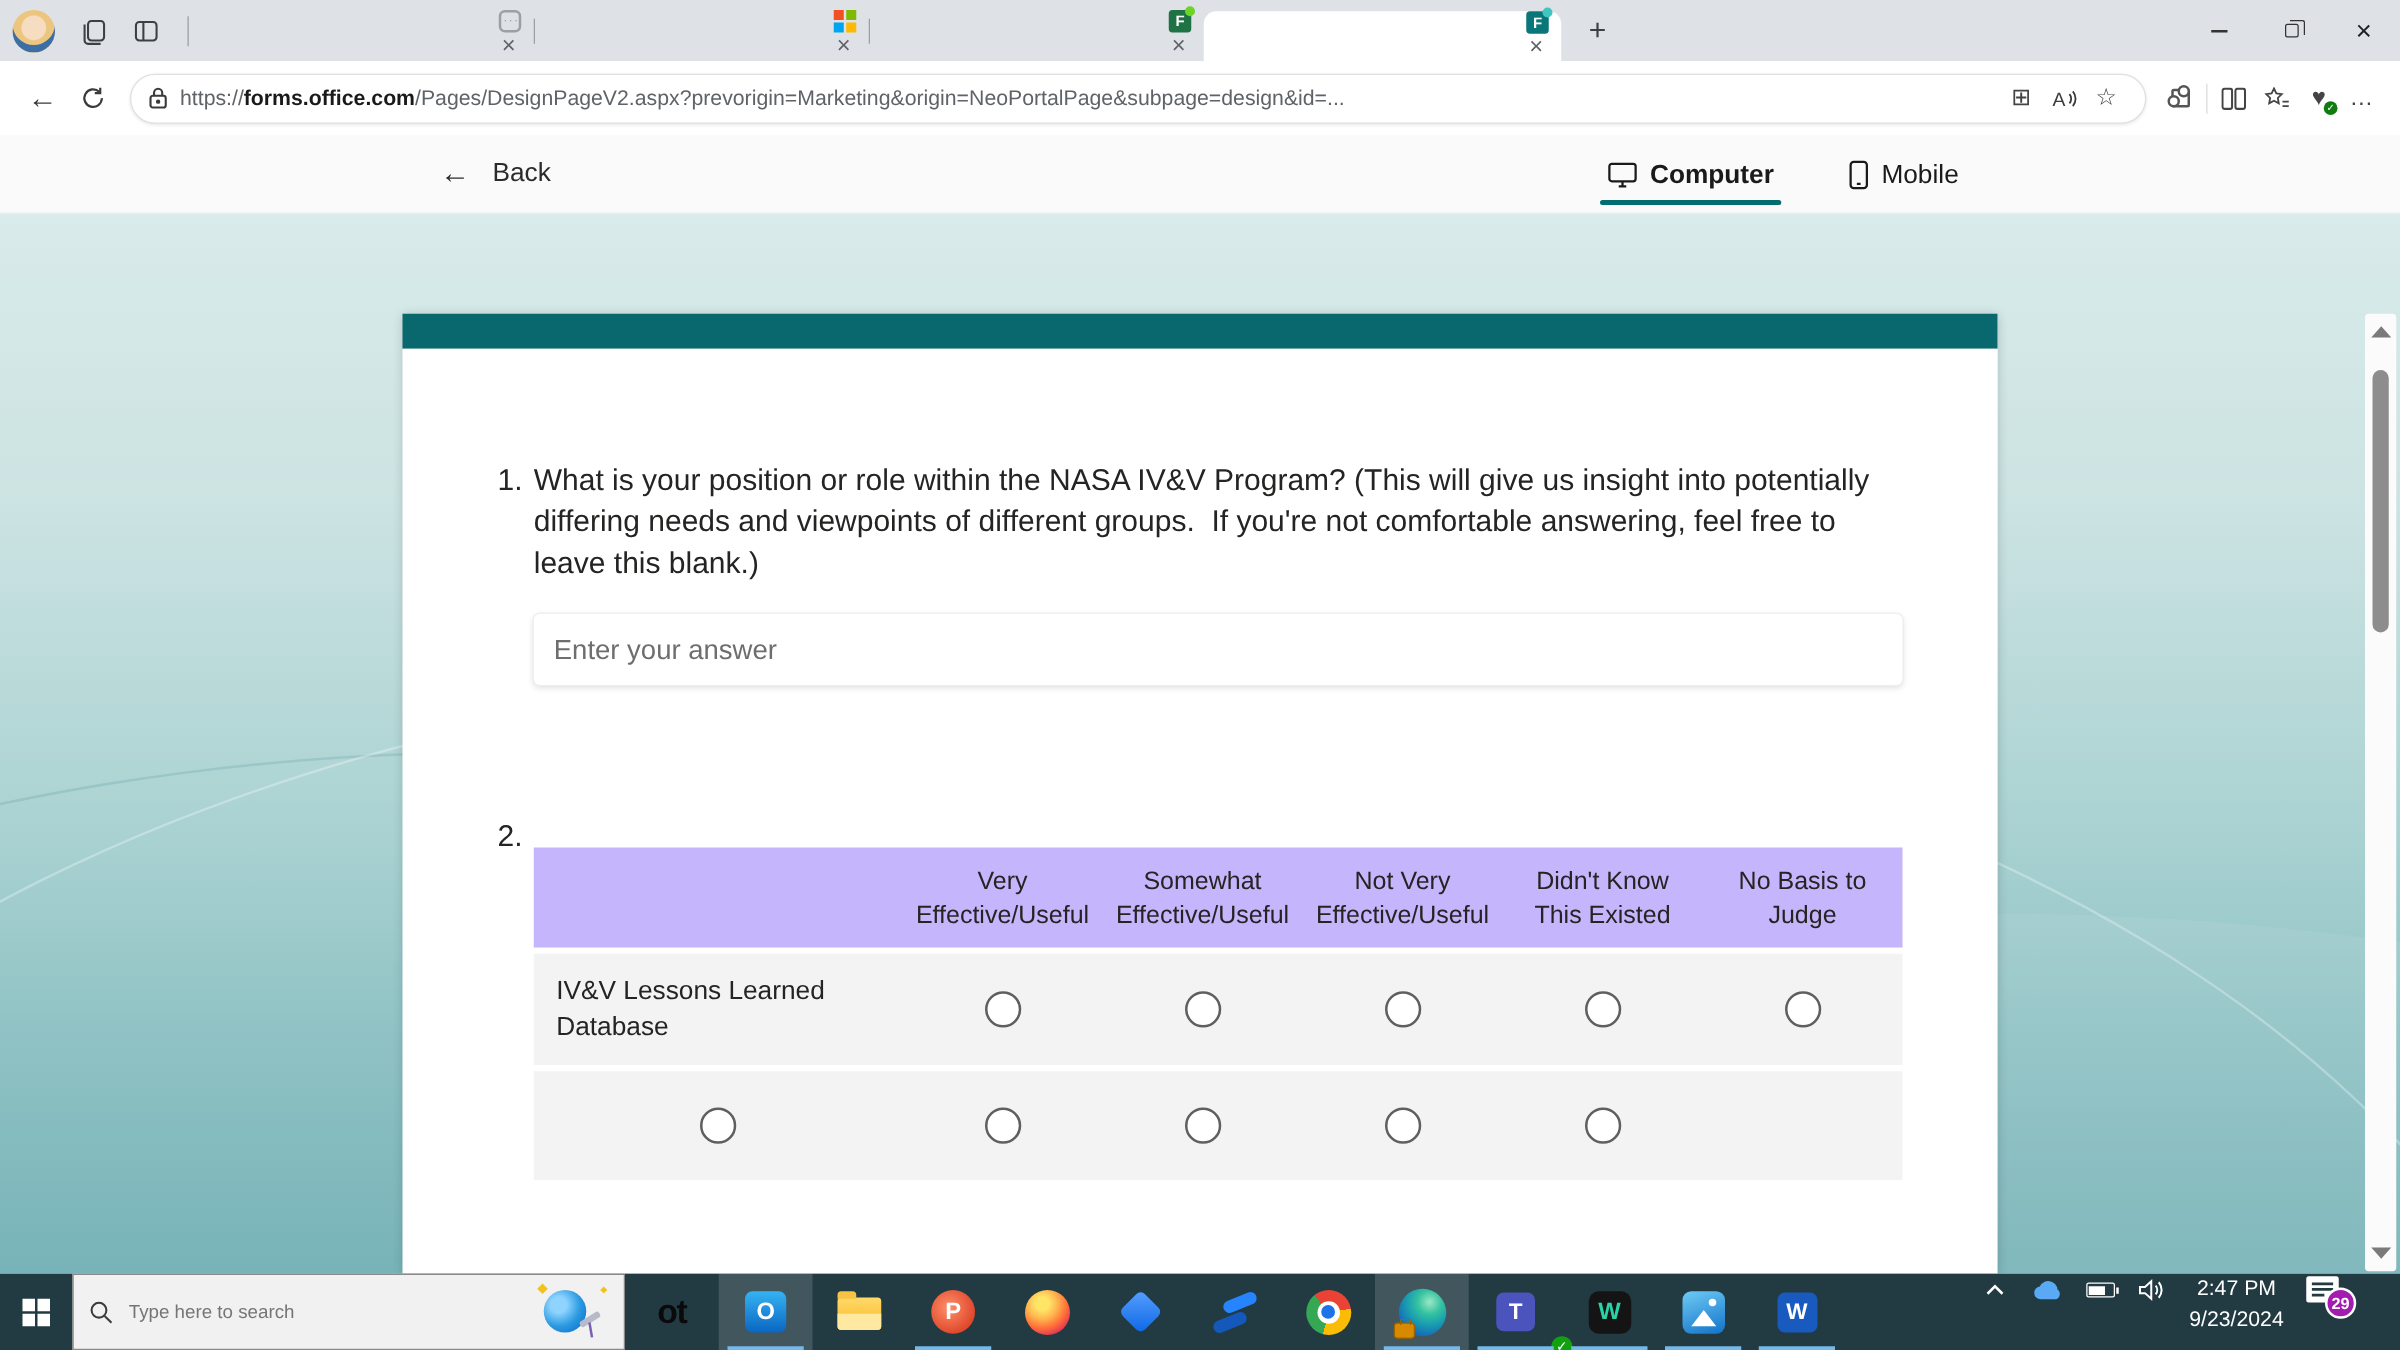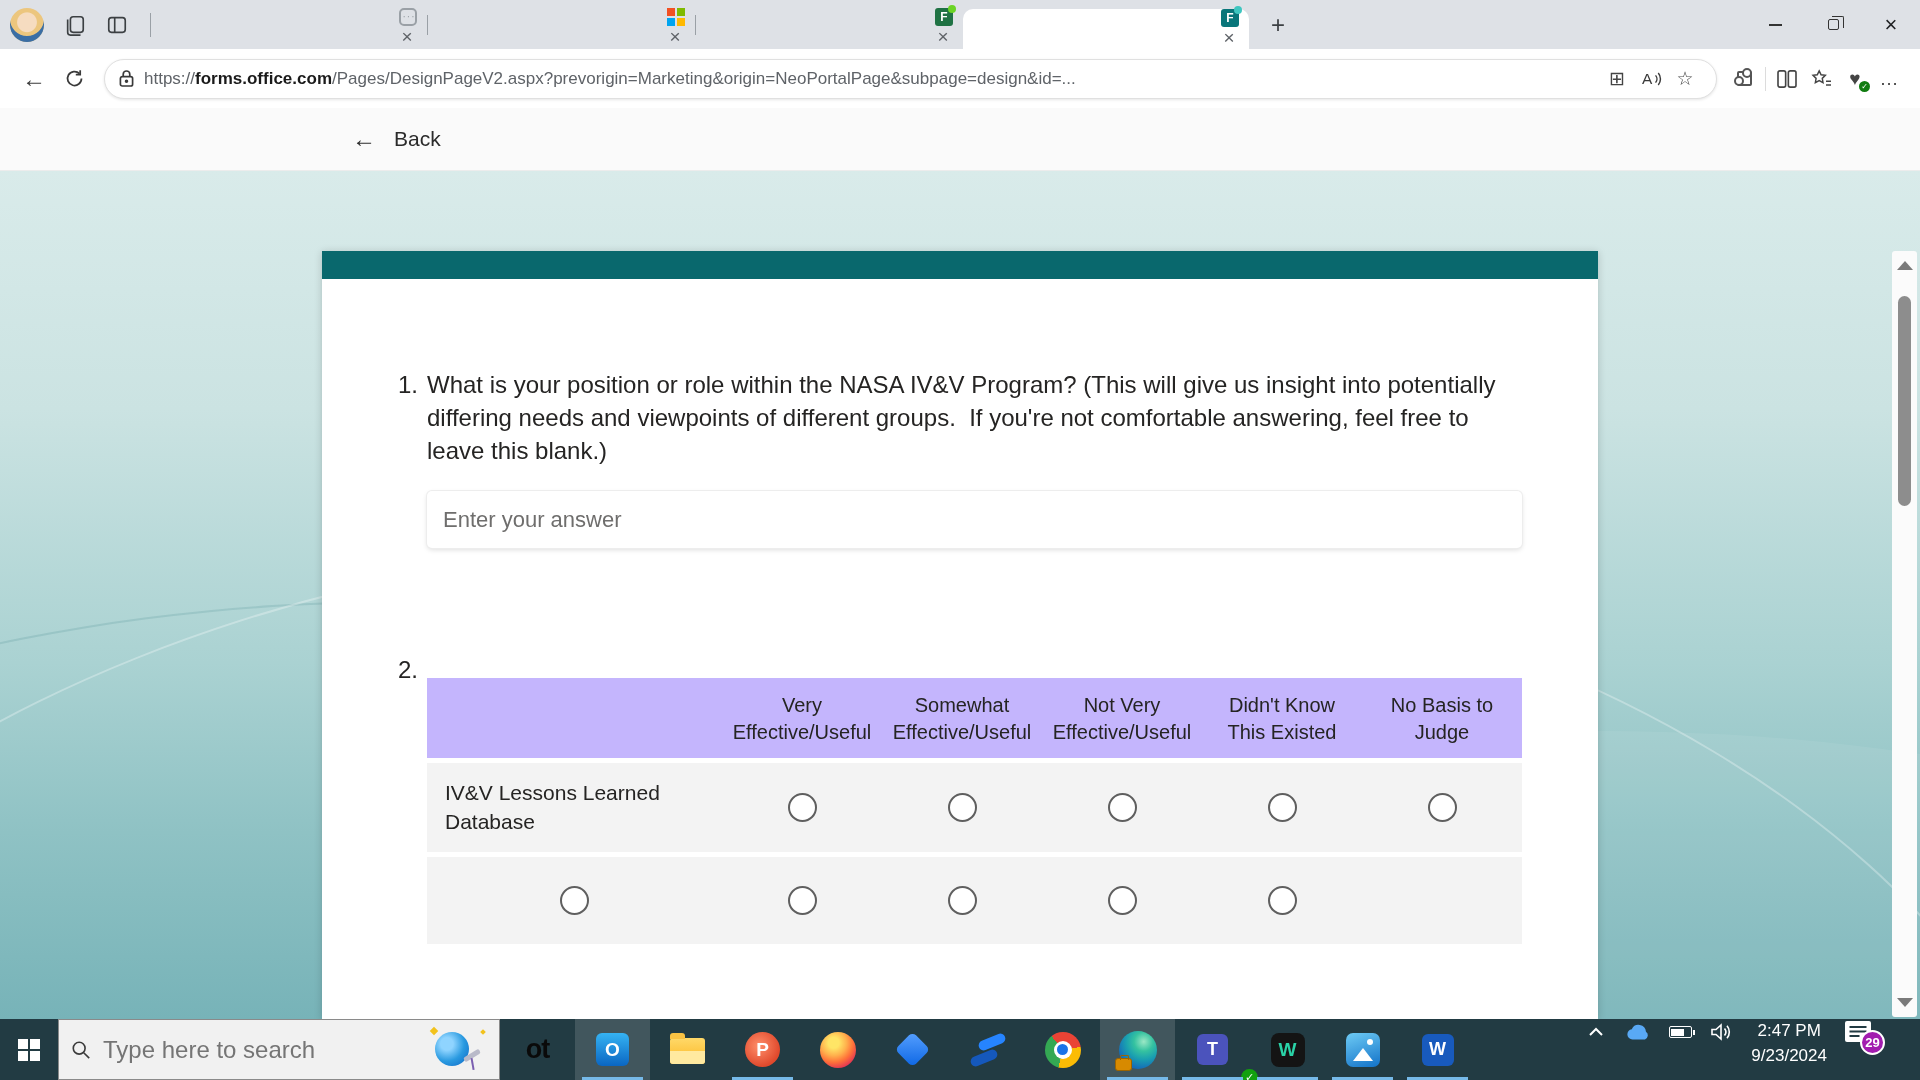--- a/index.html
+++ b/index.html
@@ -95,21 +95,21 @@
   .sb-up { top:10px; border-bottom:9px solid #7a7a7a; }
   .sb-down { bottom:10px; border-top:9px solid #7a7a7a; }
   .sb-thumb { position:absolute; left:6px; top:45px; width:13px; height:210px; background:#8d8d8d; border-radius:8px; }
 
   
   .taskbar { position:absolute; left:0; right:0; bottom:0; height:61px; background:#223b43; display:flex; align-items:stretch; }
   .startbtn { width:58px; display:flex; align-items:center; justify-content:center; }
   .winlogo { display:grid; grid-template-columns:10px 10px; grid-template-rows:10px 10px; gap:2px; }
   .winlogo i { background:#fff; }
   .searchbox { width:442px; background:#f1f1f1; border:1px solid #8a8a8a; display:flex; align-items:center; padding:0 12px; gap:12px; }
-  .searchbox input { border:none; background:transparent; outline:none; font-size:24px; color:#4d7c0f; flex:1; min-width:0; font-family:inherit; }
+  .searchbox input { border:none; background:transparent; outline:none; font-size:15px; color:#4d7c0f; flex:1; min-width:0; font-family:inherit; }
   .bing-illu { position:relative; width:56px; height:44px; flex:none; }
   .planet { position:absolute; left:4px; top:4px; width:34px; height:34px; border-radius:50%;
             background:radial-gradient(circle at 35% 35%, #8fd4ff 0 20%, #2a9ae0 55%, #0b63c4 100%); }
   .scope { position:absolute; right:6px; bottom:14px; width:18px; height:5px; background:#b9bac9; border-radius:2px; transform:rotate(-32deg); }
   .scope::after { content:""; position:absolute; left:4px; top:4px; width:2px; height:12px; background:#7b5fb0; transform:rotate(22deg); }
   .spark { position:absolute; width:6px; height:6px; background:#f2c21c; transform:rotate(45deg); }
   .sp1 { top:0; left:0; } .sp2 { top:2px; right:2px; width:4px; height:4px; }
 
   .tbtn { width:75px; display:flex; align-items:center; justify-content:center; position:relative; }
   .tbtn.focus { background:rgba(255,255,255,.14); }
@@ -259,20 +259,40 @@
       <span class="dot">✓</span>
     </span>
   <span class="boxicon">…</span>
 </div>
 
 <div class="designer">
   <div class="back-group">
     <span class="back-arrow">←</span>
     <span>Back</span>
   </div>
+  <div class="dev-toggle">
+    <div class="dev-item selected">
+      <span>
+        <svg width="24" height="22" viewBox="0 0 24 22" fill="none" stroke-width="1.8">
+            <rect x="1.5" y="2" width="21" height="14" rx="2"></rect>
+            <path d="M9 20h6M12 16v4"></path>
+          </svg>
+      </span>
+      <span>Computer</span>
+    </div>
+    <div class="dev-item">
+      <span>
+        <svg width="16" height="24" viewBox="0 0 16 24" fill="none" stroke-width="1.8">
+            <rect x="1.5" y="1.5" width="13" height="21" rx="2.5"></rect>
+            <path d="M6.5 19h3"></path>
+          </svg>
+      </span>
+      <span>Mobile</span>
+    </div>
+  </div>
 </div>
 
 <div class="preview">
   <div class="wave w2"></div>
   <div class="wave w1"></div>
   <div class="wave w3"></div>
 
   <div class="card">
     <div class="card-topbar"></div>
     <div class="card-body">

